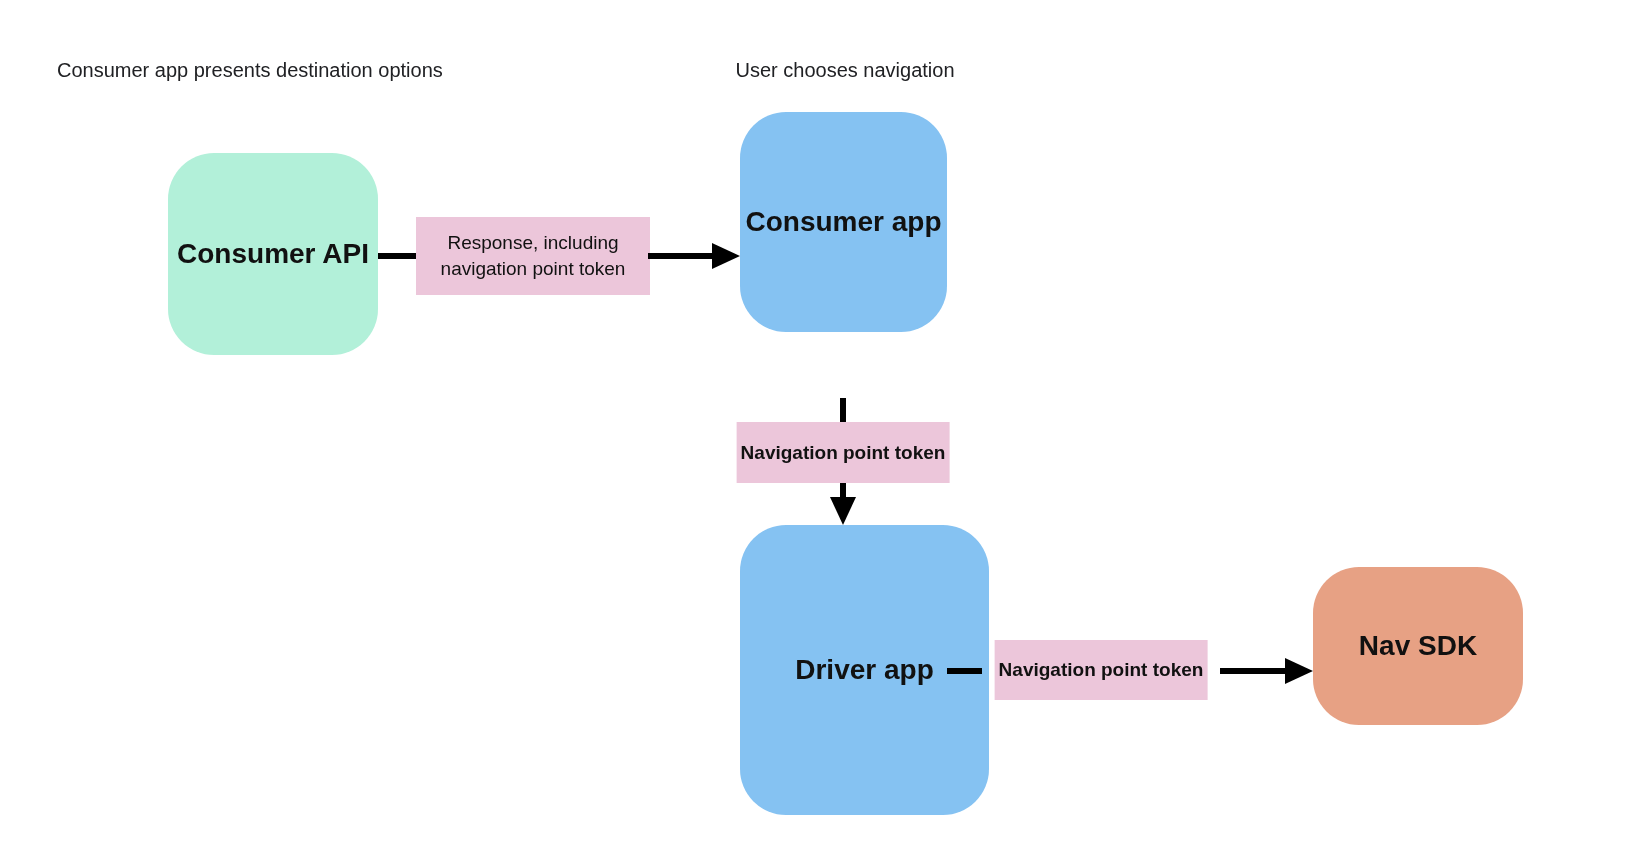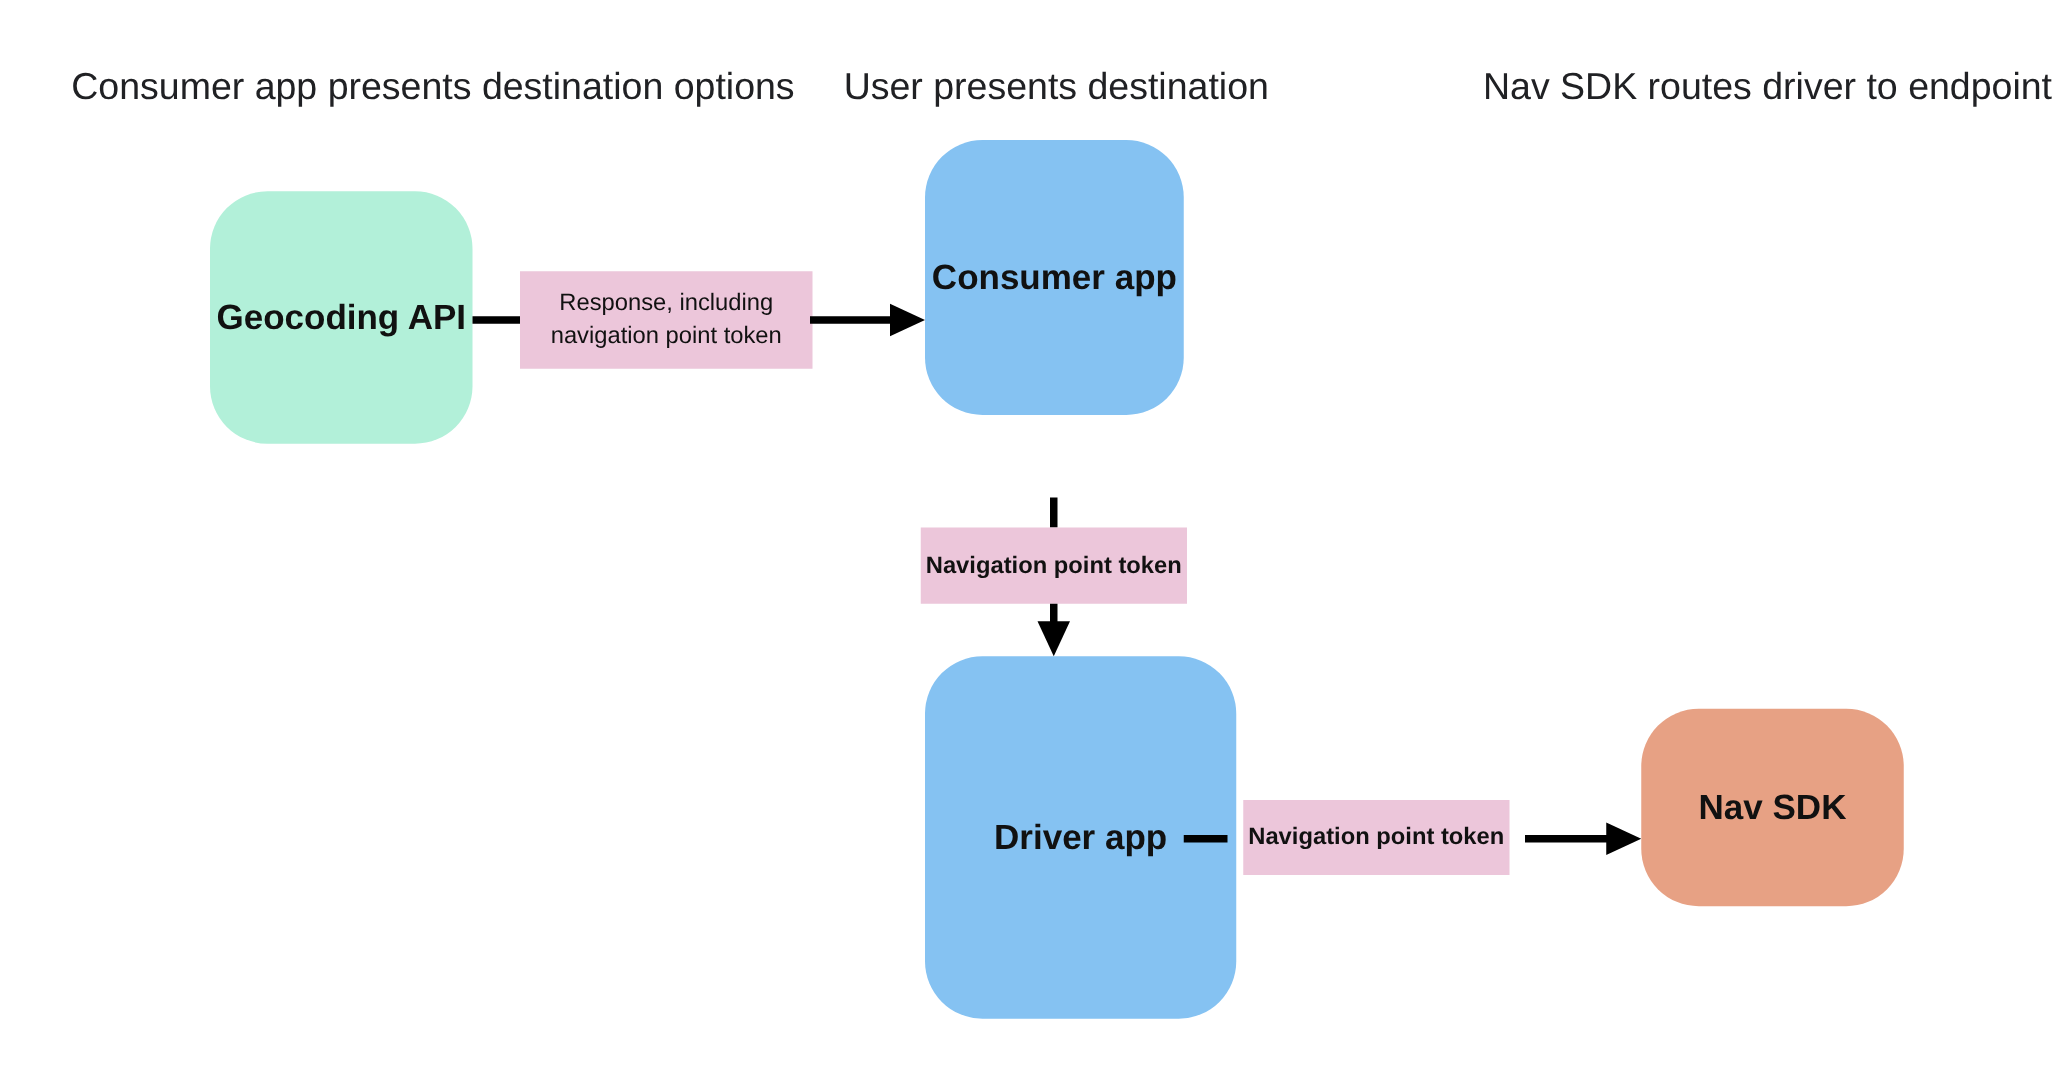--- a/index.html
+++ b/index.html
@@ -8,21 +8,21 @@
     width: 1646px;
     height: 868px;
     background: #ffffff;
     font-family: "Liberation Sans", sans-serif;
     overflow: hidden;
     color: #1f1f1f;
   }
   .col-title {
     position: absolute;
     top: 52px;
-    font-size: 30px;
+    font-size: 20px;
     line-height: 36px;
     color: #202124;
     white-space: nowrap;
   }
   .col-title.centered { transform: translateX(-50%); }
   .node {
     position: absolute;
     display: flex;
     align-items: center;
     justify-content: center;
@@ -91,25 +91,24 @@
   #line-3a { left: 947px; top: 668px; width: 35px; height: 6px; }
   #line-3b { left: 1220px; top: 668px; width: 66px; height: 6px; }
   #head-3  { left: 1285px; top: 658px; }
 </style>
 </head>
 <body>
 
 <div class="canvas">
 
   <div class="col-title" id="col-title-1">Consumer app presents destination options</div>
-  <div class="col-title centered" id="col-title-2">User presents destination</div>
-  <div class="col-title centered" id="col-title-3">Nav SDK routes driver to endpoint</div>
+  <div class="col-title centered" id="col-title-2">User chooses navigation</div>
 
   <div class="node" id="node-geocoding" style="background:#b2f0d9">
-    <span>Geocoding API</span>
+    <span>Consumer API</span>
   </div>
   <div class="node" id="node-consumer" style="background:#85c2f2">
     <span>Consumer app</span>
   </div>
   <div class="node" id="node-driver" style="background:#85c2f2">
     <span>Driver app</span>
   </div>
   <div class="node" id="node-navsdk" style="background:#e7a184">
     <span>Nav SDK</span>
   </div>

